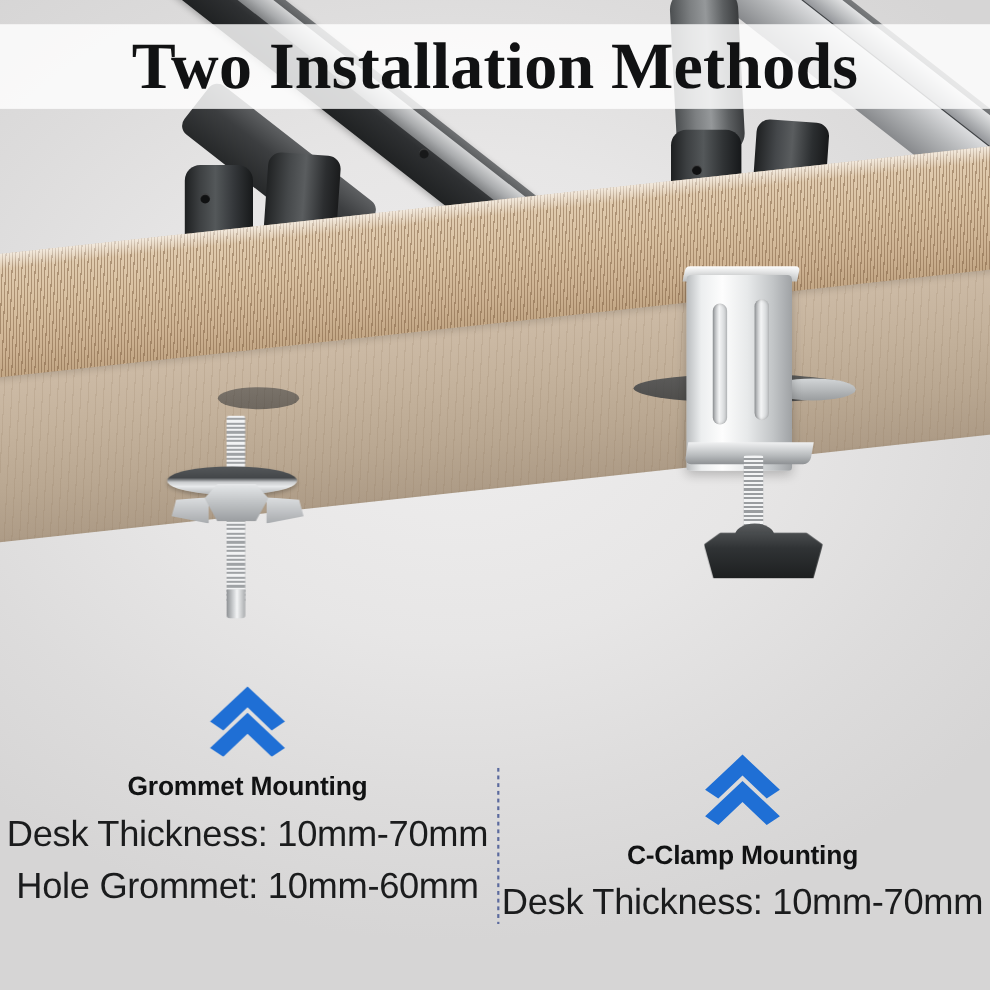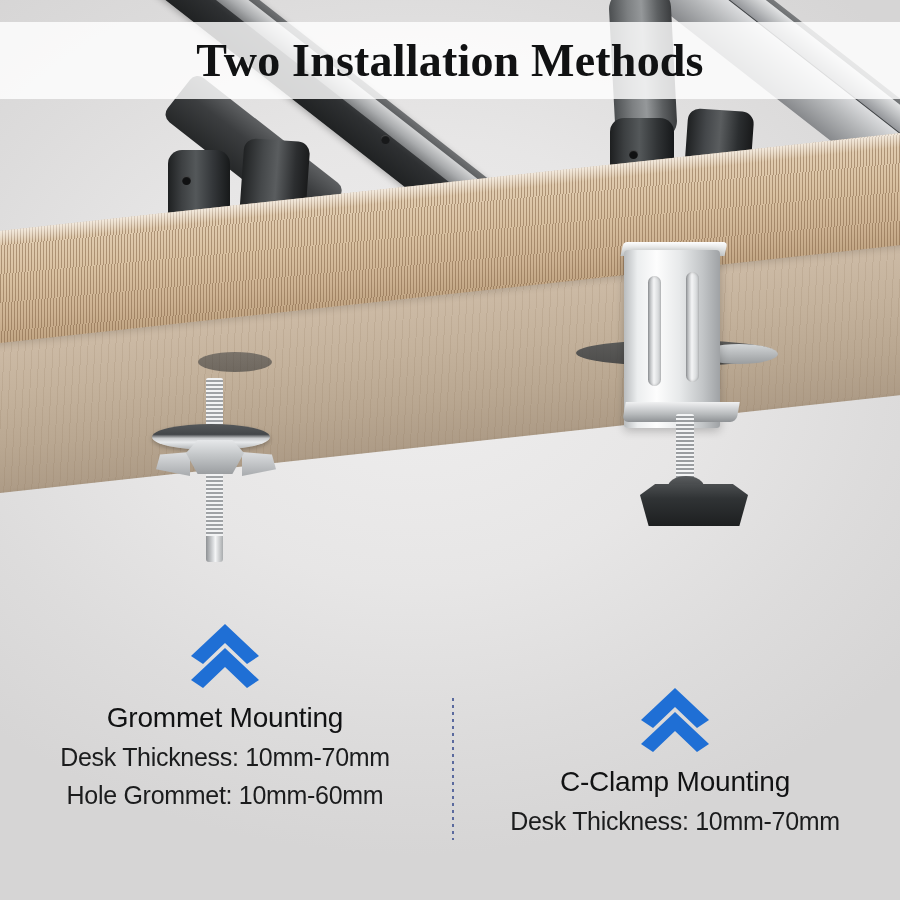--- a/index.html
+++ b/index.html
@@ -261,21 +261,21 @@
     position:absolute;left:0;top:22px;width:900px;height:77px;
     background:rgba(255,255,255,.82);
     z-index:5;
   }
   .page-title{
     position:absolute;left:0;top:22px;width:900px;height:77px;
     display:flex;align-items:center;justify-content:center;
     z-index:6;
     font-family:"Liberation Serif", serif;
     font-weight:700;
-    font-size:46px;
+    font-size:60px;
     letter-spacing:.2px;
     color:#111213;
     white-space:nowrap;
   }
 
   
   .info{
     position:absolute;left:0;top:600px;width:900px;height:300px;z-index:7;
   }
   .col{
@@ -285,27 +285,27 @@
   .colL{left:0;}
   .colR{left:450px;justify-content:center;}
 
   .chev{
     margin-top:22px;width:72px;height:66px;position:relative;
   }
   .chev svg{display:block;}
 
   .col-title{
     margin-top:14px;
-    font-size:28px;font-weight:400;color:#111213;
+    font-size:24px;font-weight:700;color:#111213;
     font-family:"Liberation Sans", sans-serif;
     letter-spacing:-.2px;white-space:nowrap;
   }
   .col-line{
     margin-top:9px;
-    font-size:25px;font-weight:400;color:#1b1c1d;
+    font-size:33px;font-weight:400;color:#1b1c1d;
     font-family:"Liberation Sans", sans-serif;
     letter-spacing:-.3px;white-space:nowrap;
   }
   .divider{
     position:absolute;left:452px;top:98px;width:2px;height:142px;
     background-image:linear-gradient(#5b6a9e 50%, rgba(0,0,0,0) 0%);
     background-size:2px 7px;
     background-repeat:repeat-y;
     z-index:8;
   }

